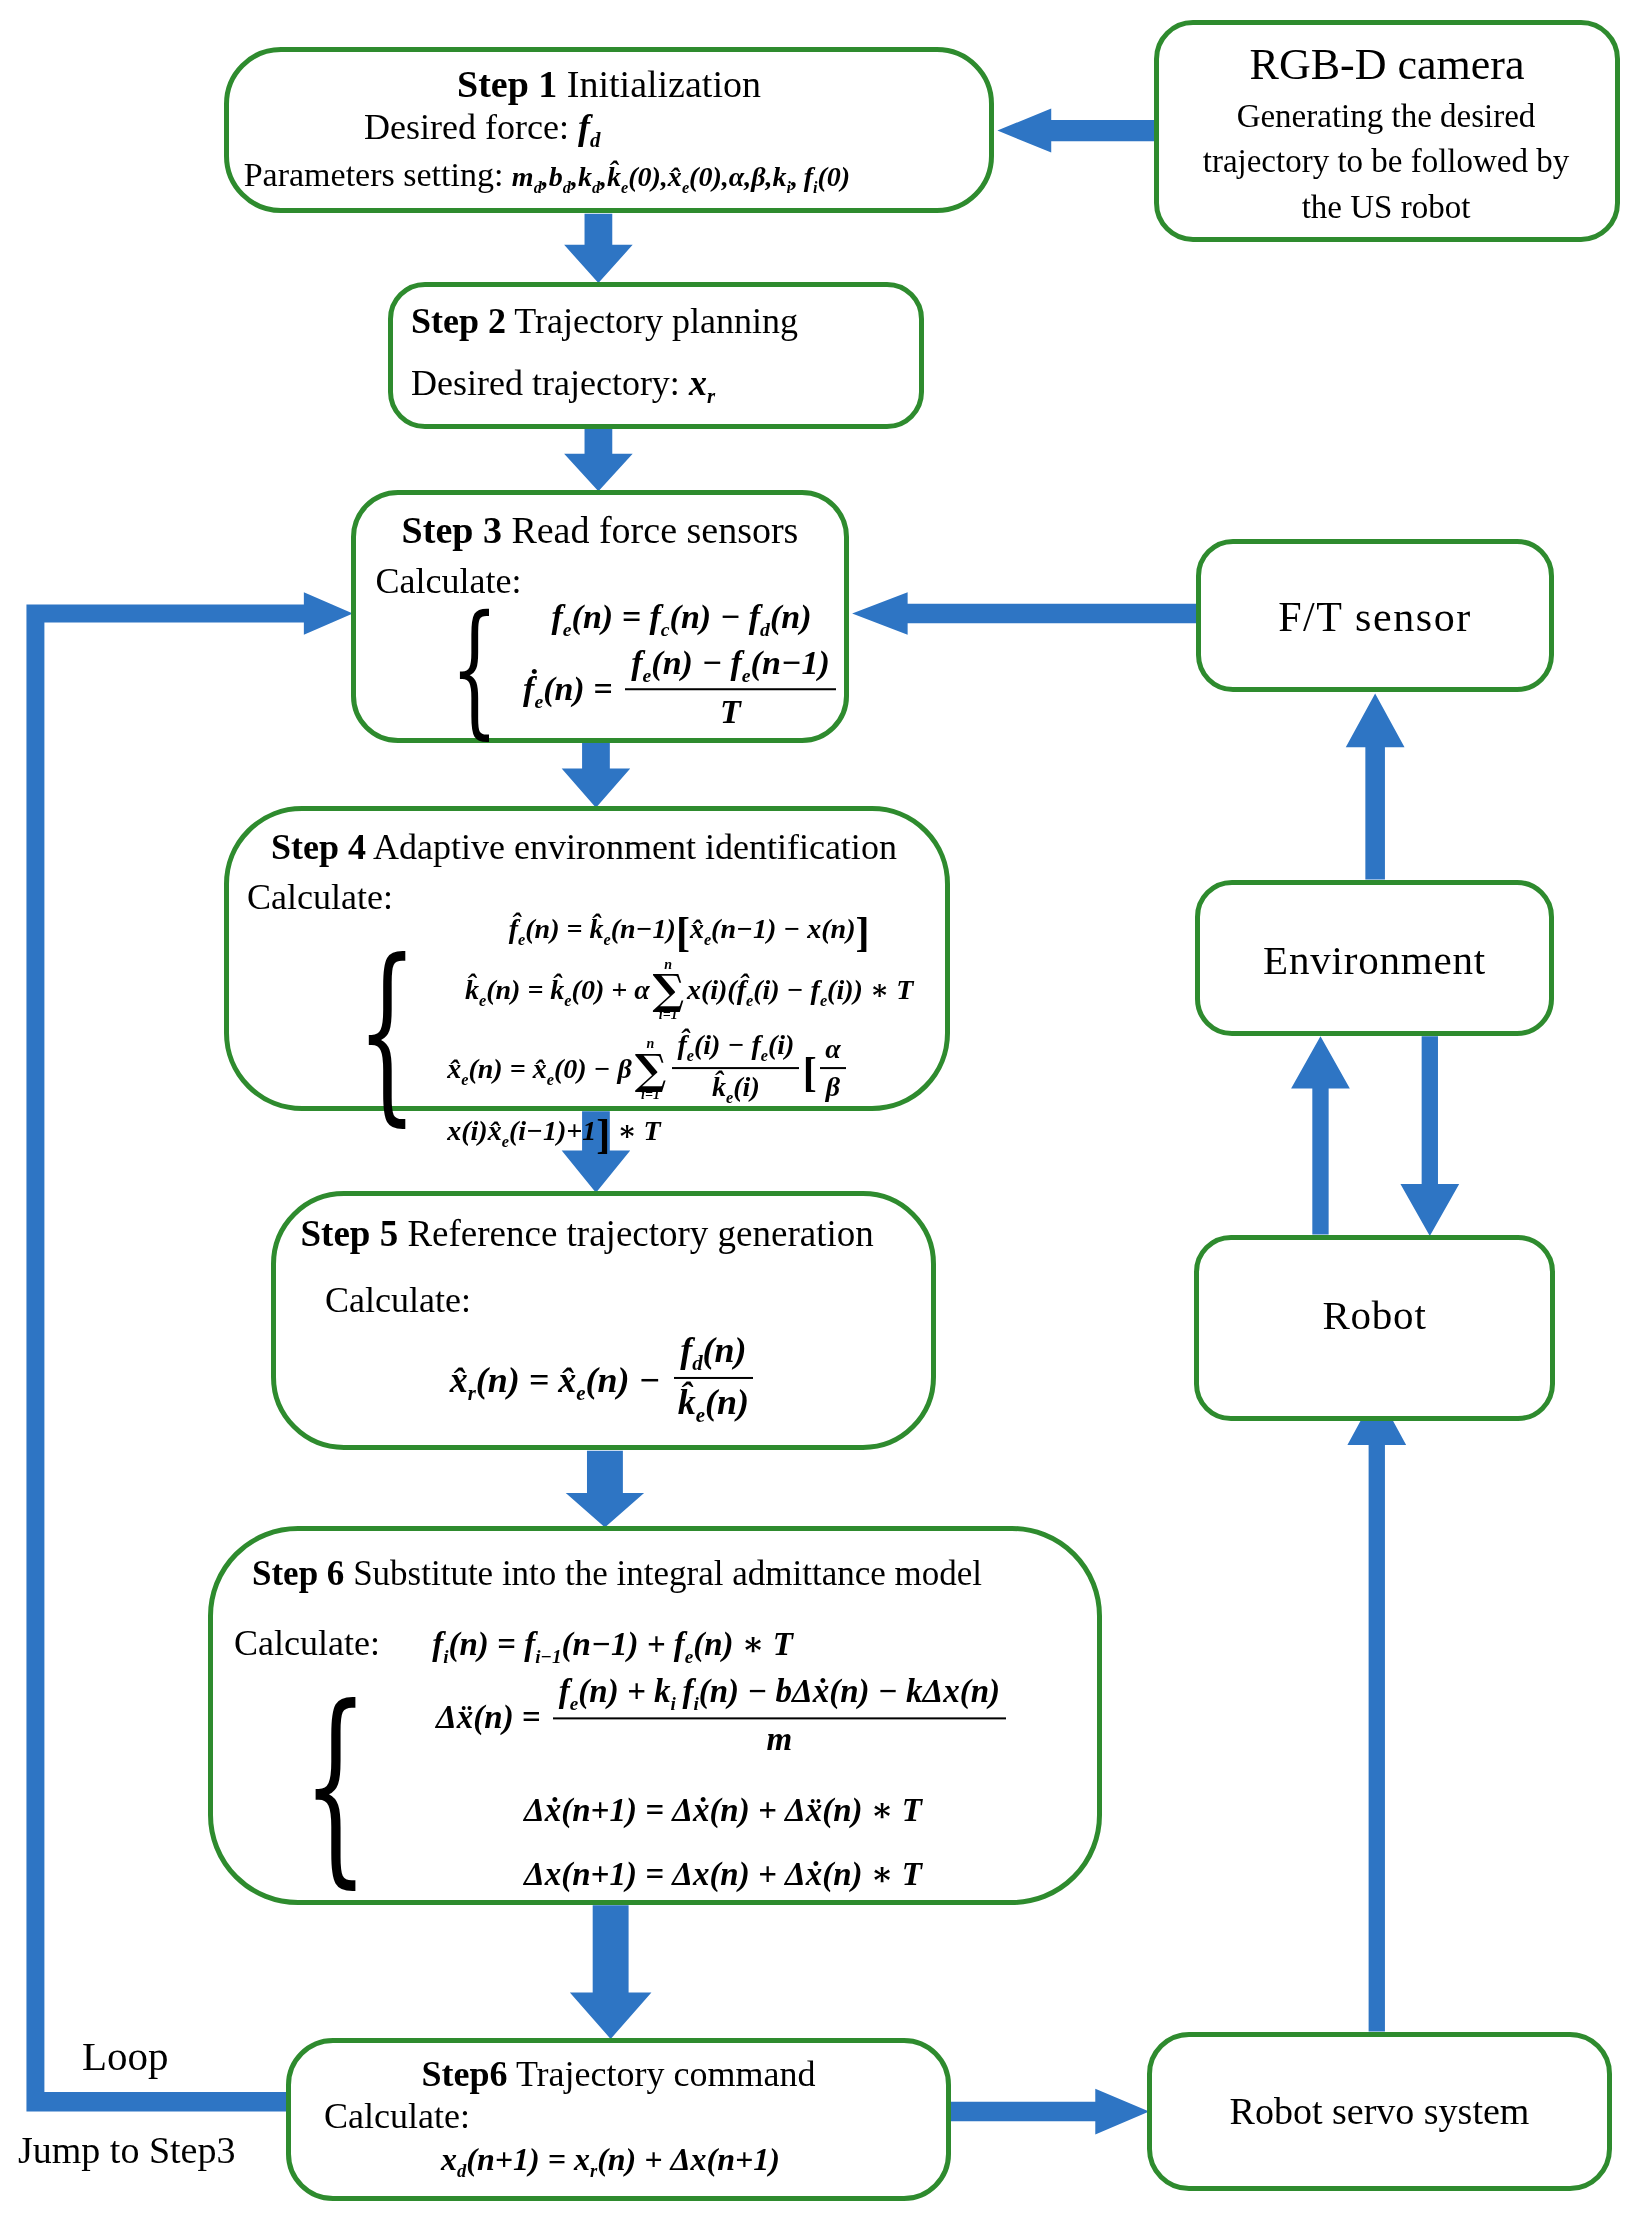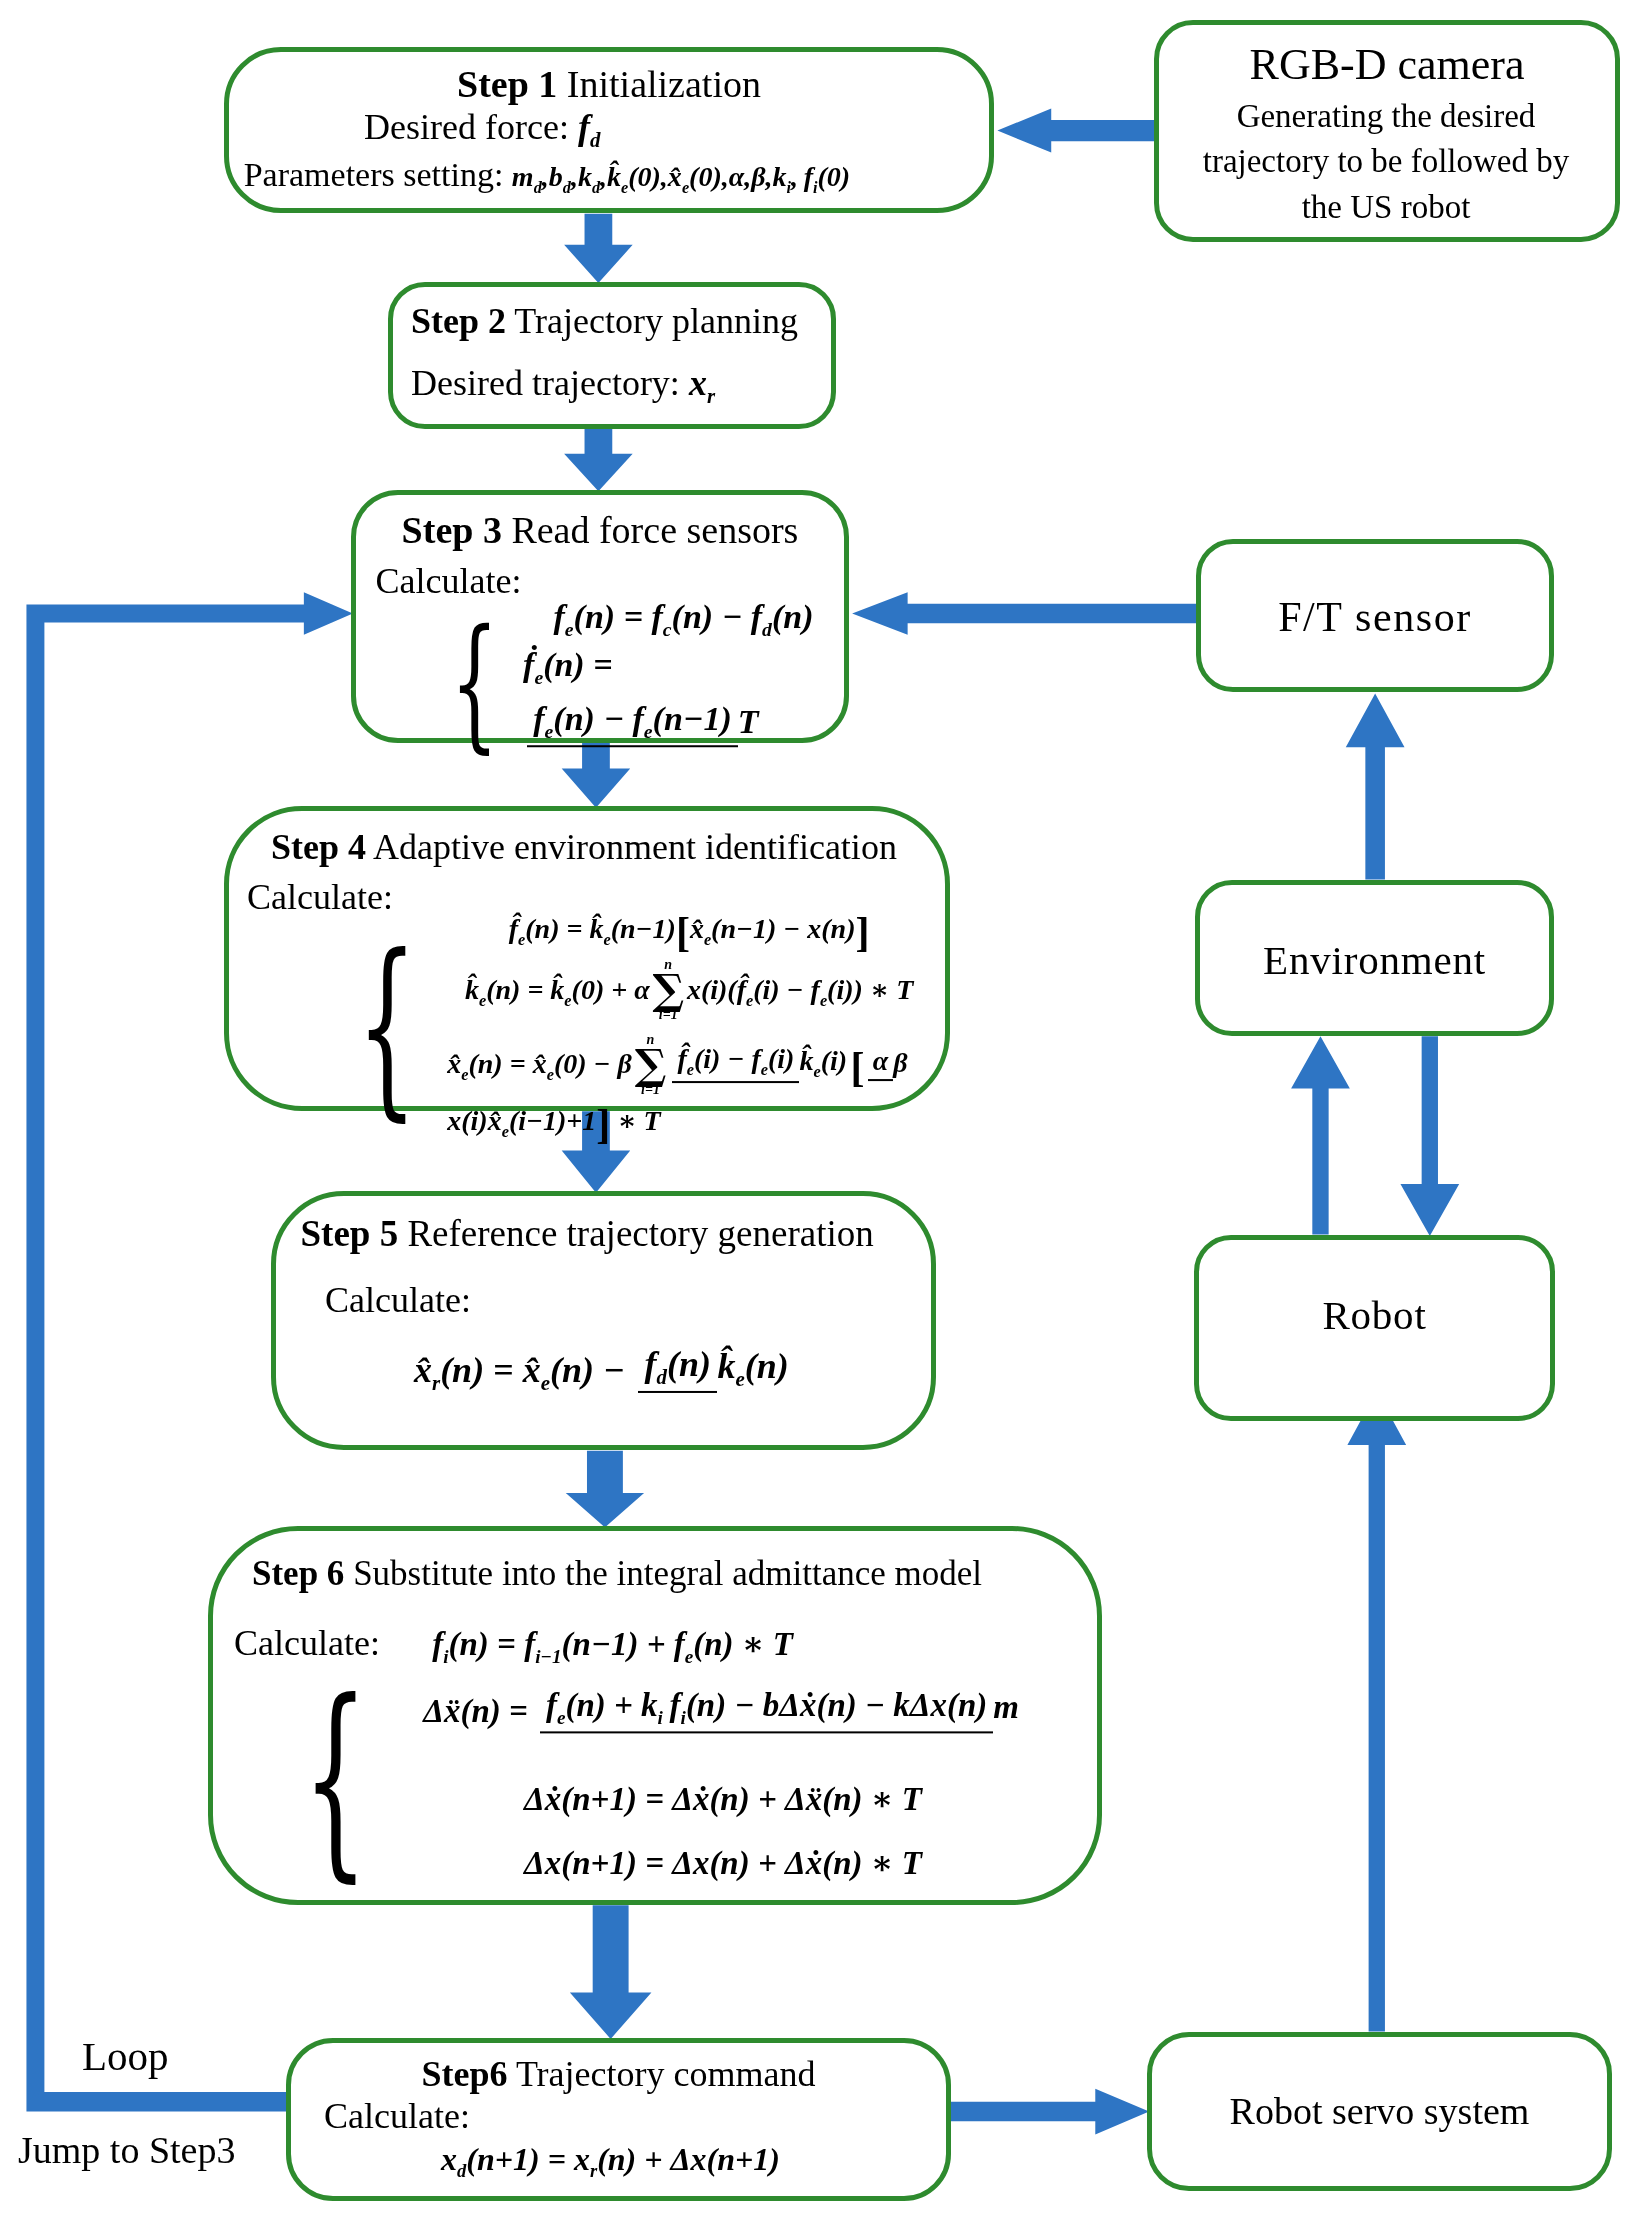--- a/index.html
+++ b/index.html
@@ -9,22 +9,22 @@
   .arrows{position:absolute;left:0;top:0;width:1648px;height:2216px;}
   .gbox{position:absolute;border:5.7px solid var(--green);background:#fff;box-sizing:border-box;}
   .abs{position:absolute;white-space:nowrap;}
   .ctr{text-align:center;}
   .title{font-size:38px;}
   .calc{font-size:36px;}
   .formula{font-weight:bold;font-style:italic;}
   sub{font-size:.58em;font-style:inherit;}
   .mf{font-weight:bold;font-style:italic;}
   .sm{font-size:28px;}
-  .frac{display:inline-flex;flex-direction:row;text-align:center;vertical-align:middle;
-        margin:16px .12em;transform:translateY(-.14em);line-height:1.15;}
+  .frac{display:inline-flex;flex-direction:column;text-align:center;vertical-align:middle;
+        margin:2px .12em;transform:translateY(-.14em);line-height:1.15;}
   .fn{border-bottom:2.4px solid #000;padding:0 .18em .06em;}
   .fd{padding-top:.06em;}
   .sum{display:inline-flex;flex-direction:column;align-items:center;vertical-align:middle;
        line-height:1;margin:0 .1em;transform:translateY(-.08em);}
   .lim{font-size:.5em;line-height:1.05;}
   .sig{font-size:1.5em;line-height:.85;font-style:normal;font-family:"DejaVu Serif",serif;}
   .bk{font-style:normal;font-weight:bold;font-size:1.5em;vertical-align:middle;line-height:1;}
   .brace{display:inline-block;font-style:normal;font-weight:normal;line-height:1;
          font-family:"DejaVu Serif",serif;transform-origin:center;}
   .fblock{position:absolute;display:flex;align-items:center;}
@@ -56,21 +56,21 @@
     <div class="abs ctr title" style="left:0;right:0;top:9.8px;"><b>Step 1</b> Initialization</div>
     <div class="abs calc" style="left:135px;top:54px;">Desired force: <span class="mf">f<sub>d</sub></span></div>
     <div class="abs" style="left:14.7px;top:104px;font-size:34px;">Parameters setting: <span class="mf sm">m<sub>d</sub>,b<sub>d</sub>,k<sub>d</sub>,k̂<sub>e</sub>(0),x̂<sub>e</sub>(0),α,β,k<sub>i</sub>, f<sub>i</sub>(0)</span></div>
   </div>
 
   <div class="gbox" style="left:1154px;top:19.6px;width:466px;height:222px;border-radius:39px;">
     <div class="abs ctr" style="left:0;right:0;top:14.7px;font-size:44px;">RGB-D camera</div>
     <div class="abs ctr" style="left:23px;top:69px;width:408px;font-size:33px;line-height:1.38;white-space:normal;">Generating the desired trajectory to be followed by the US robot</div>
   </div>
 
-  <div class="gbox" style="left:388px;top:282px;width:448px;height:147px;border-radius:37px;">
+  <div class="gbox" style="left:388px;top:282px;width:536px;height:147px;border-radius:37px;">
     <div class="abs title" style="left:18px;top:13px;font-size:36px;"><b>Step 2</b> Trajectory planning</div>
     <div class="abs calc" style="left:18px;top:75px;">Desired trajectory: <span class="mf">x<sub>r</sub></span></div>
   </div>
 
   <div class="gbox" style="left:351px;top:490px;width:498px;height:253px;border-radius:47px;">
     <div class="abs ctr title" style="left:0;right:0;top:13px;"><b>Step 3</b> Read force sensors</div>
     <div class="abs calc" style="left:19.6px;top:65px;">Calculate:</div>
     <div class="fblock" style="left:75px;top:103px;">
       <span class="brace" style="font-size:137px;transform:scale(.55,1.05);">{</span>
       <div class="fcol formula" style="font-size:34px;gap:4.9px;margin-left:4.9px;">

